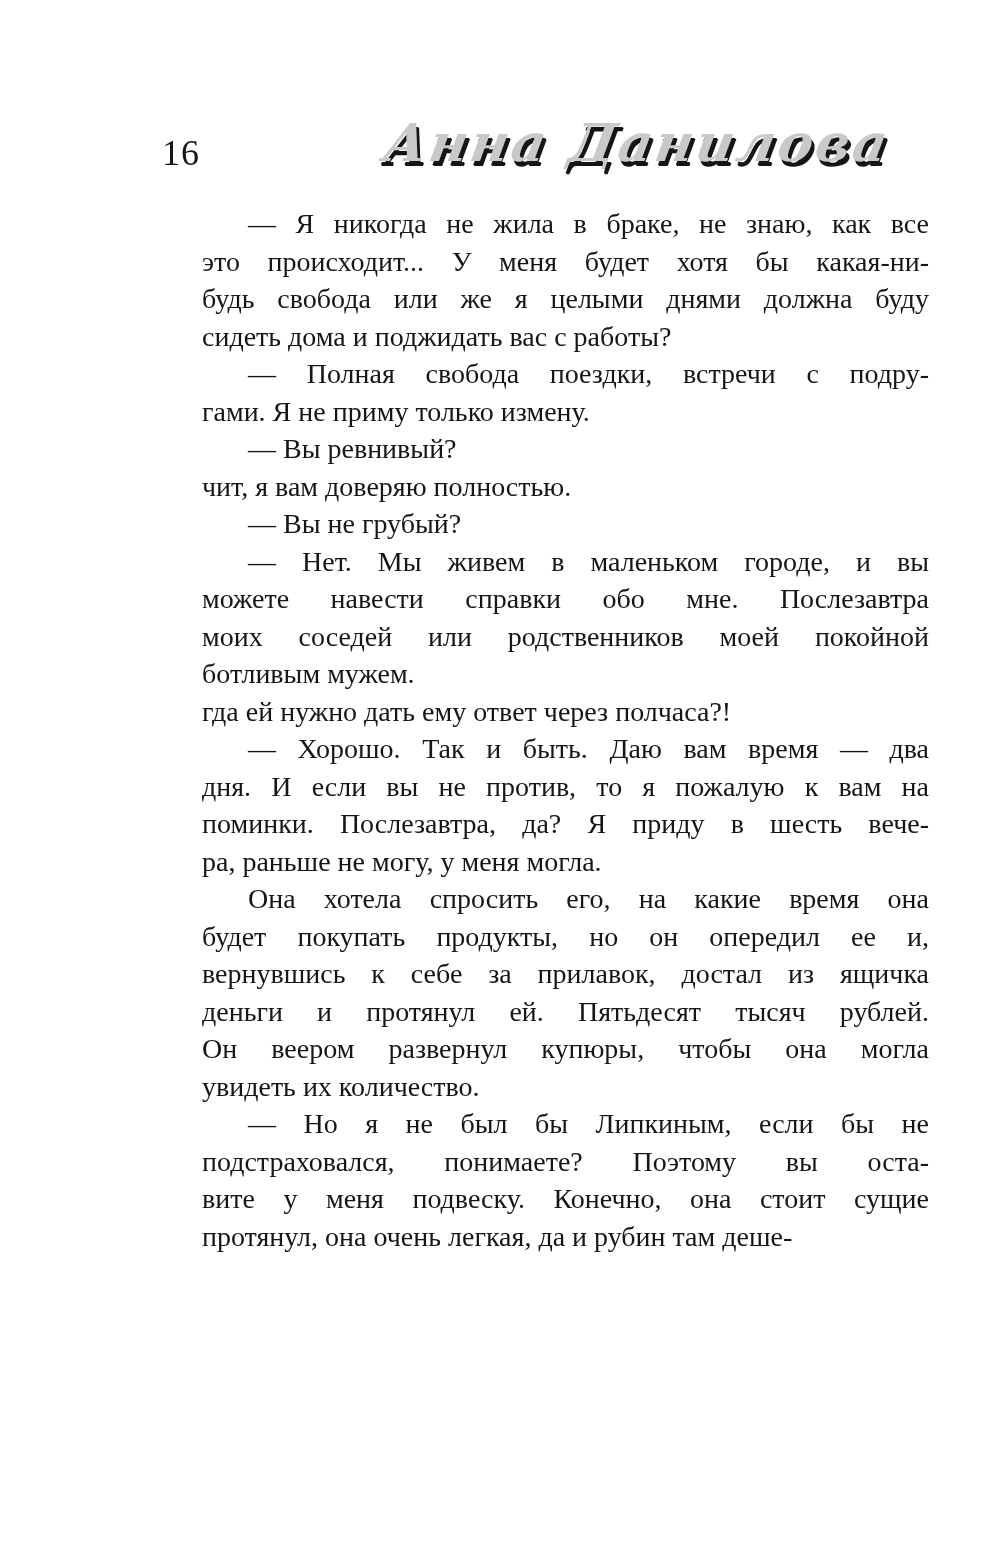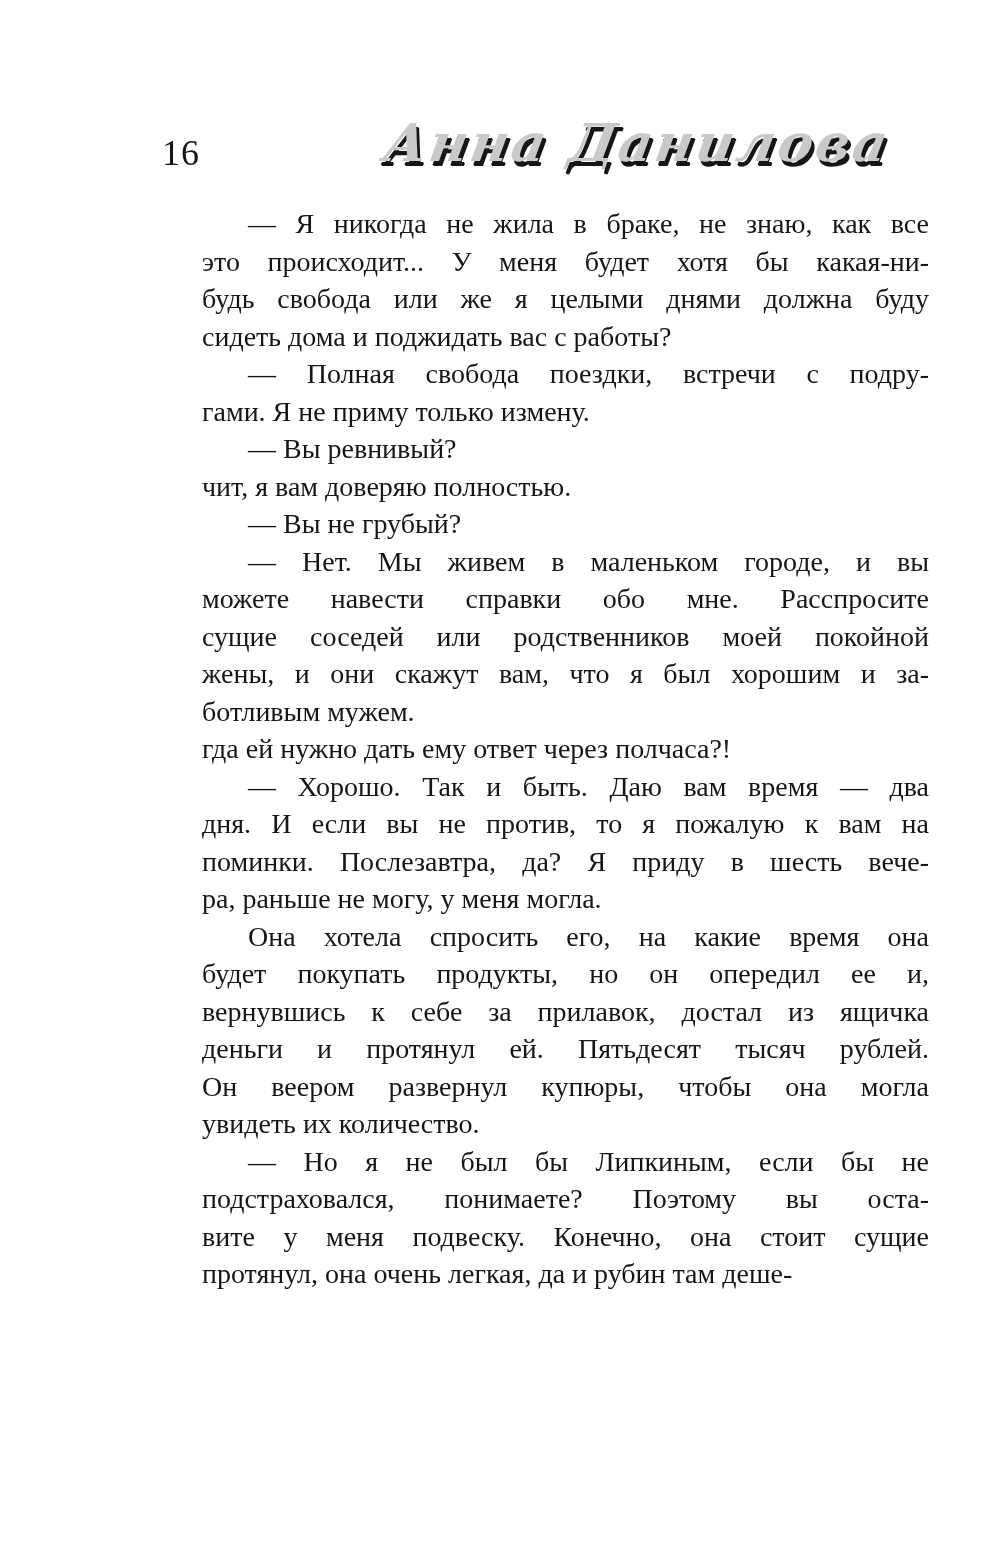--- a/index.html
+++ b/index.html
@@ -83,23 +83,22 @@
         <div class="line first last">— Вы ревнивый?</div>
       </div>
       <div class="paragraph">
         <div class="line last">чит, я вам доверяю полностью.</div>
       </div>
       <div class="paragraph">
         <div class="line first last">— Вы не грубый?</div>
       </div>
       <div class="paragraph">
         <div class="line first">— Нет. Мы живем в маленьком городе, и вы</div>
-        <div class="line">можете навести справки обо мне. Расспросите</div>
-        <div class="line">сущие соседей или родственников моей покойной</div>
-        <div class="line">жены, и они скажут вам, что я был хорошим и за-</div>
+        <div class="line">можете навести справки обо мне. Послезавтра</div>
+        <div class="line">моих соседей или родственников моей покойной</div>
         <div class="line last">ботливым мужем.</div>
       </div>
       <div class="paragraph">
         <div class="line last">гда ей нужно дать ему ответ через полчаса?!</div>
       </div>
       <div class="paragraph">
         <div class="line first">— Хорошо. Так и быть. Даю вам время — два</div>
         <div class="line">дня. И если вы не против, то я пожалую к вам на</div>
         <div class="line">поминки. Послезавтра, да? Я приду в шесть вече-</div>
         <div class="line last">ра, раньше не могу, у меня могла.</div>

